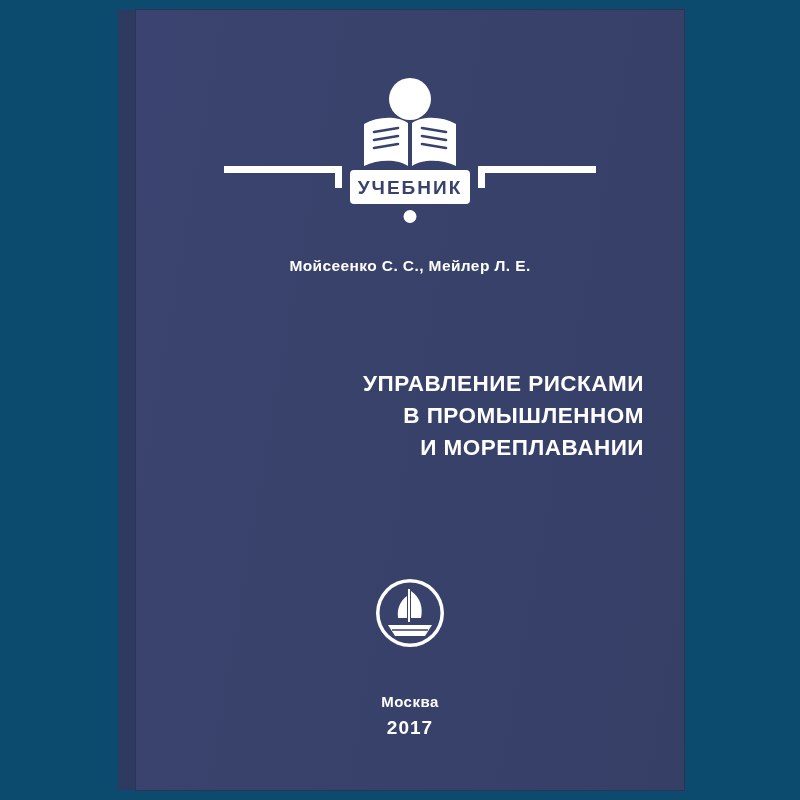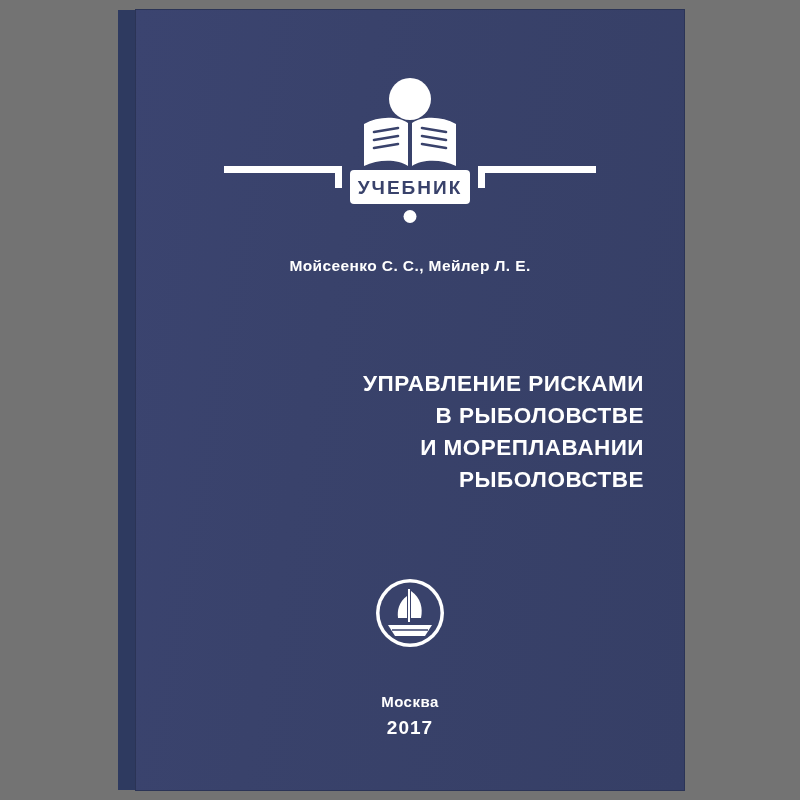--- a/index.html
+++ b/index.html
@@ -11,21 +11,21 @@
     overflow: hidden;
   }
   body {
     font-family: "Liberation Sans", sans-serif;
   }
 
   .page {
     position: relative;
     width: 800px;
     height: 800px;
-    background: #737373;
+    background: #0c4a6e;
   }
 
   
   .cover-wrap {
     position: absolute;
     left: 118px;
     top: 10px;
     width: 566px;
     height: 780px;
   }
@@ -223,23 +223,22 @@
           </div>
 
           <div class="emblem-dot"></div>
         </div>
       </div>
 
       <div class="authors">Мойсеенко С. С., Мейлер Л. Е.</div>
 
       <div class="title">
         <div>УПРАВЛЕНИЕ РИСКАМИ</div>
-        <div>В РЫБОЛОВСТВЕ</div>
+        <div>В ПРОМЫШЛЕННОМ</div>
         <div>И МОРЕПЛАВАНИИ</div>
-        <div>РЫБОЛОВСТВЕ</div>
       </div>
 
       <svg class="pubmark" viewBox="0 0 70 70">
         <circle cx="35" cy="35" r="34" fill="#ffffff"></circle>
         <circle cx="35" cy="35" r="30.5" fill="#39426b"></circle>
         <path d="M34 11 L34 44" stroke="#ffffff" stroke-width="2" fill="none"></path>
         <path d="M36 13 C46 20 48 30 46 40 L36 40 Z" fill="#ffffff"></path>
         <path d="M32 18 C24 24 22 32 23 40 L32 40 Z" fill="#ffffff"></path>
         <path d="M13 47 L57 47 L50 58 L20 58 Z" fill="#ffffff"></path>
         <path d="M17 52 L53 52" stroke="#39426b" stroke-width="1.6" fill="none"></path>

